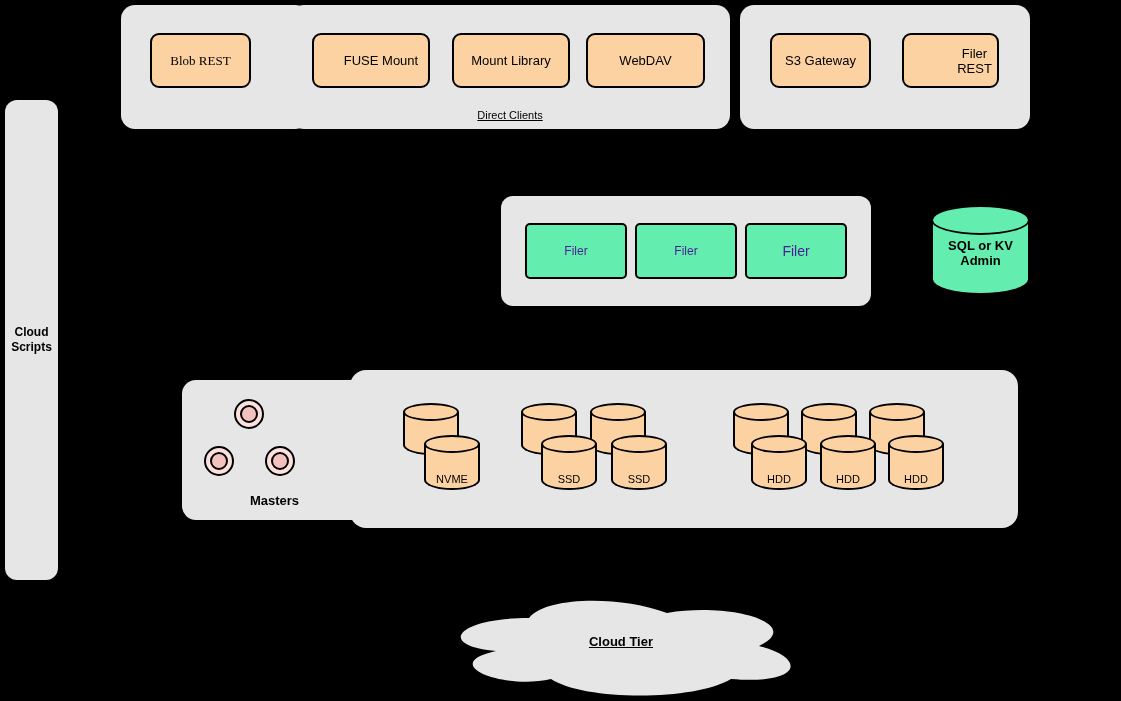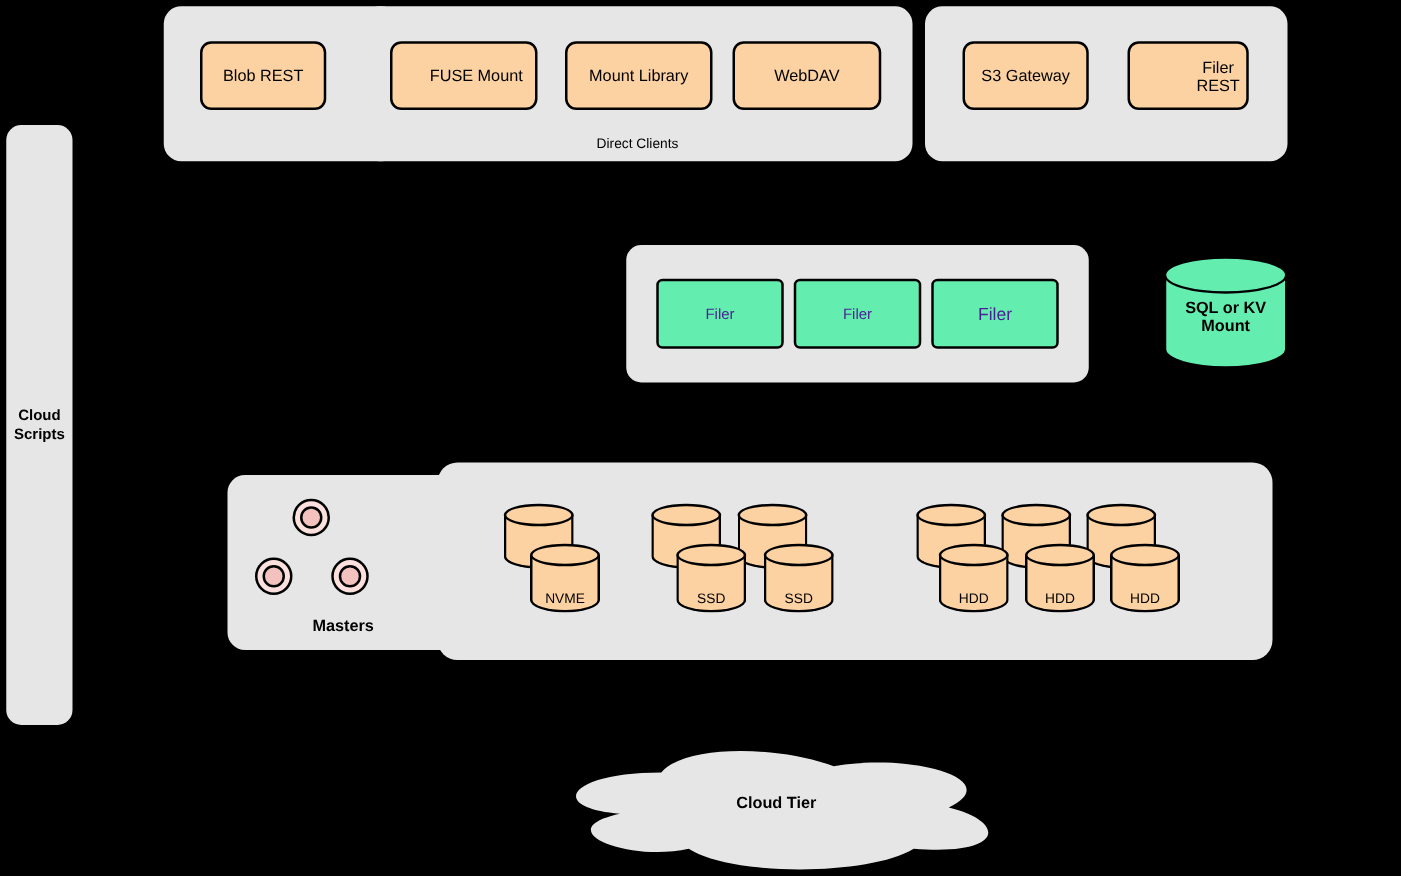--- a/index.html
+++ b/index.html
@@ -163,55 +163,56 @@
   }
   .cloud-wrap svg { display: block; }
   .cloud-label {
     position: absolute;
     left: 0; right: 0;
     top: 43px;
     text-align: center;
     font-size: 13px;
     font-weight: bold;
     color: #000;
+    text-decoration: underline;
   }
 </style>
 </head>
 <body>
 
 <div class="canvas">
 
-  <div class="panel" style="left:131px; top:5px; width:188px; height:124px;">
+  <div class="panel" style="left:121px; top:5px; width:188px; height:124px;font-family:Liberation Serif, serif;">
     <div class="node-btn" style="left:29px; top:28px; width:101px; height:55px;">Blob REST</div>
   </div>
 
   <div class="panel" style="left:290px; top:5px; width:440px; height:124px;">
     <div class="node-btn" style="left:22px; top:28px; width:118px; height:55px;padding-left:20px;">FUSE Mount</div>
     <div class="node-btn" style="left:162px; top:28px; width:118px; height:55px;">Mount Library</div>
     <div class="node-btn" style="left:296px; top:28px; width:119px; height:55px;">WebDAV</div>
-    <div class="panel-caption" style="bottom:8px;">Direct Clients</div>
+    <div class="panel-caption" style="bottom:8px;text-decoration:underline;">Direct Clients</div>
   </div>
 
   <div class="panel" style="left:740px; top:5px; width:290px; height:124px;">
     <div class="node-btn" style="left:30px; top:28px; width:101px; height:55px;">S3 Gateway</div>
     <div class="node-btn" style="left:162px; top:28px; width:97px; height:55px;padding-left:48px;">Filer REST</div>
   </div>
 
   <div class="admin-bar" style="left:5px; top:100px; width:53px; height:480px;">Cloud Scripts</div>
 
   <div class="panel" style="left:501px; top:196px; width:370px; height:110px; border-radius:12px;">
     <div class="green-box" style="left:24px; top:27px; width:102px; height:56px;">Filer</div>
     <div class="green-box" style="left:134px; top:27px; width:102px; height:56px;">Filer</div>
     <div class="green-box big-text" style="left:244px; top:27px; width:102px; height:56px;">Filer</div>
   </div>
 
   <div class="cyl kv" style="left:931px; top:205px;">
     <div class="cyl-body"></div>
     <div class="cyl-top"></div>
-    <div class="kv-label">SQL or KV Mount</div>
+    <div class="kv-label">SQL or KV Admin</div>
   </div>
 
   <div class="panel" style="left:182px; top:380px; width:137px; height:140px;padding-left:48px;">
     <div class="m-circle" style="left:52px; top:19px;"></div>
     <div class="m-circle" style="left:22px; top:66px;"></div>
     <div class="m-circle" style="left:83px; top:66px;"></div>
     <div class="group-caption" style="bottom:12px;">Masters</div>
   </div>
 
   <div class="panel" style="left:350px; top:370px; width:668px; height:158px; border-radius:16px;">

